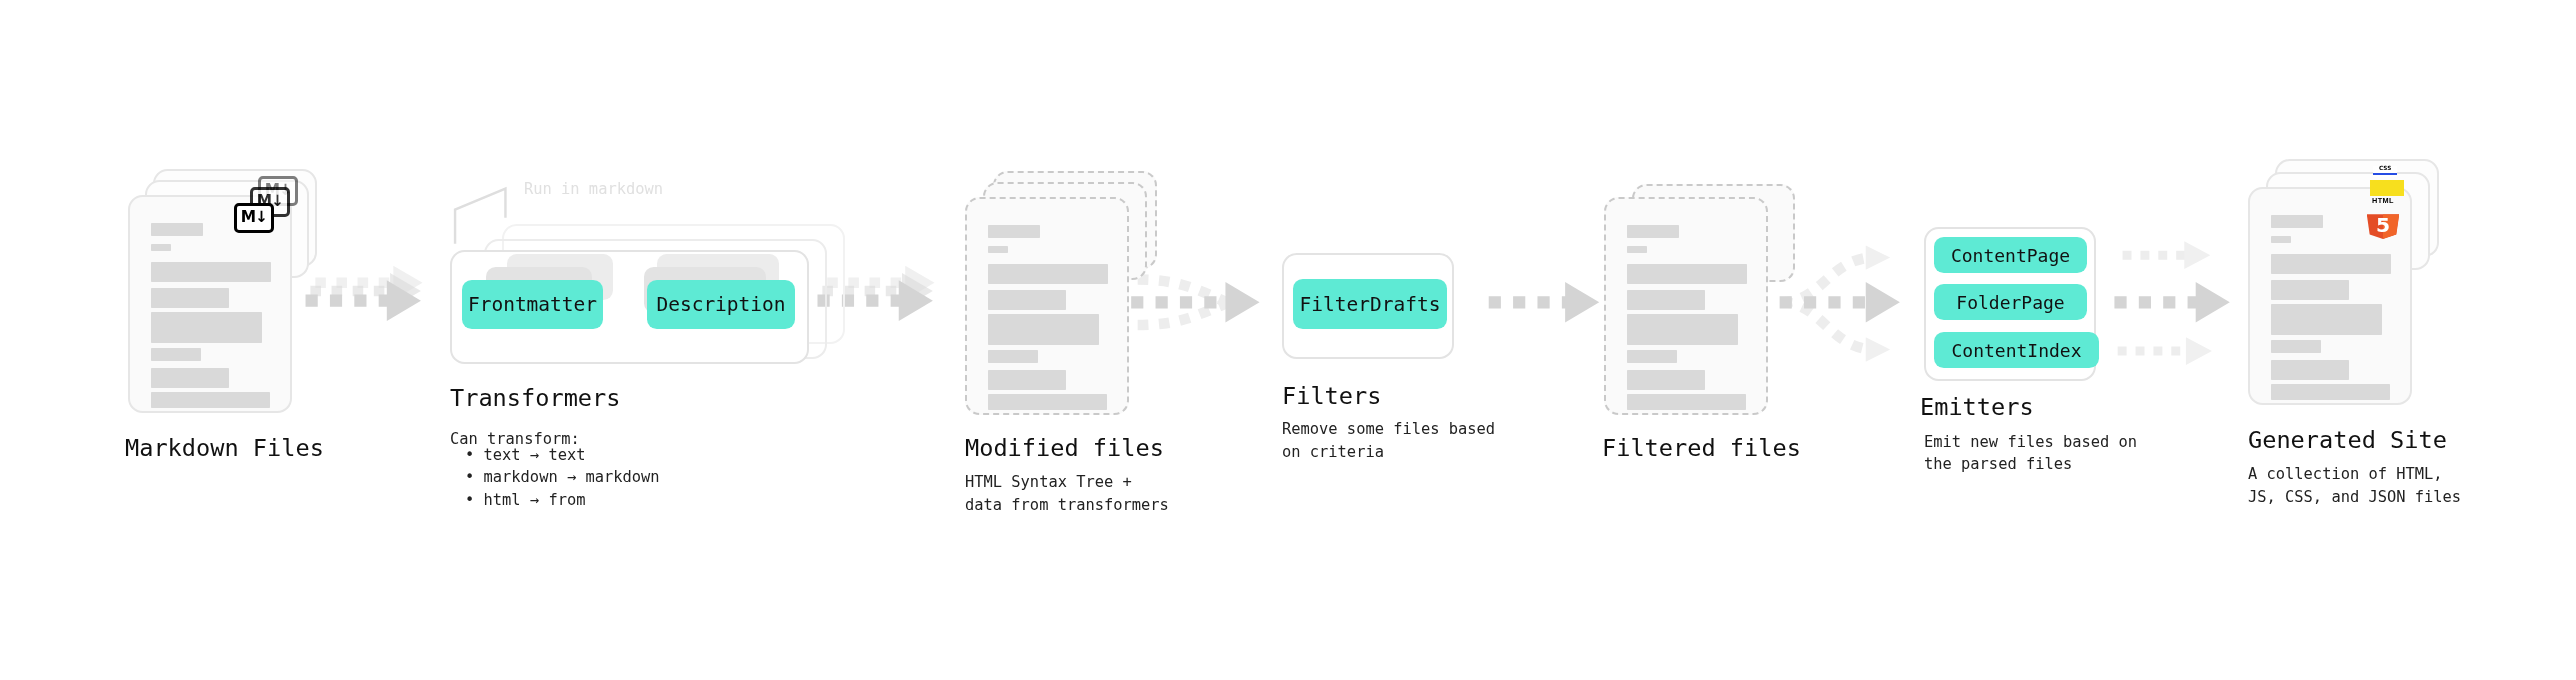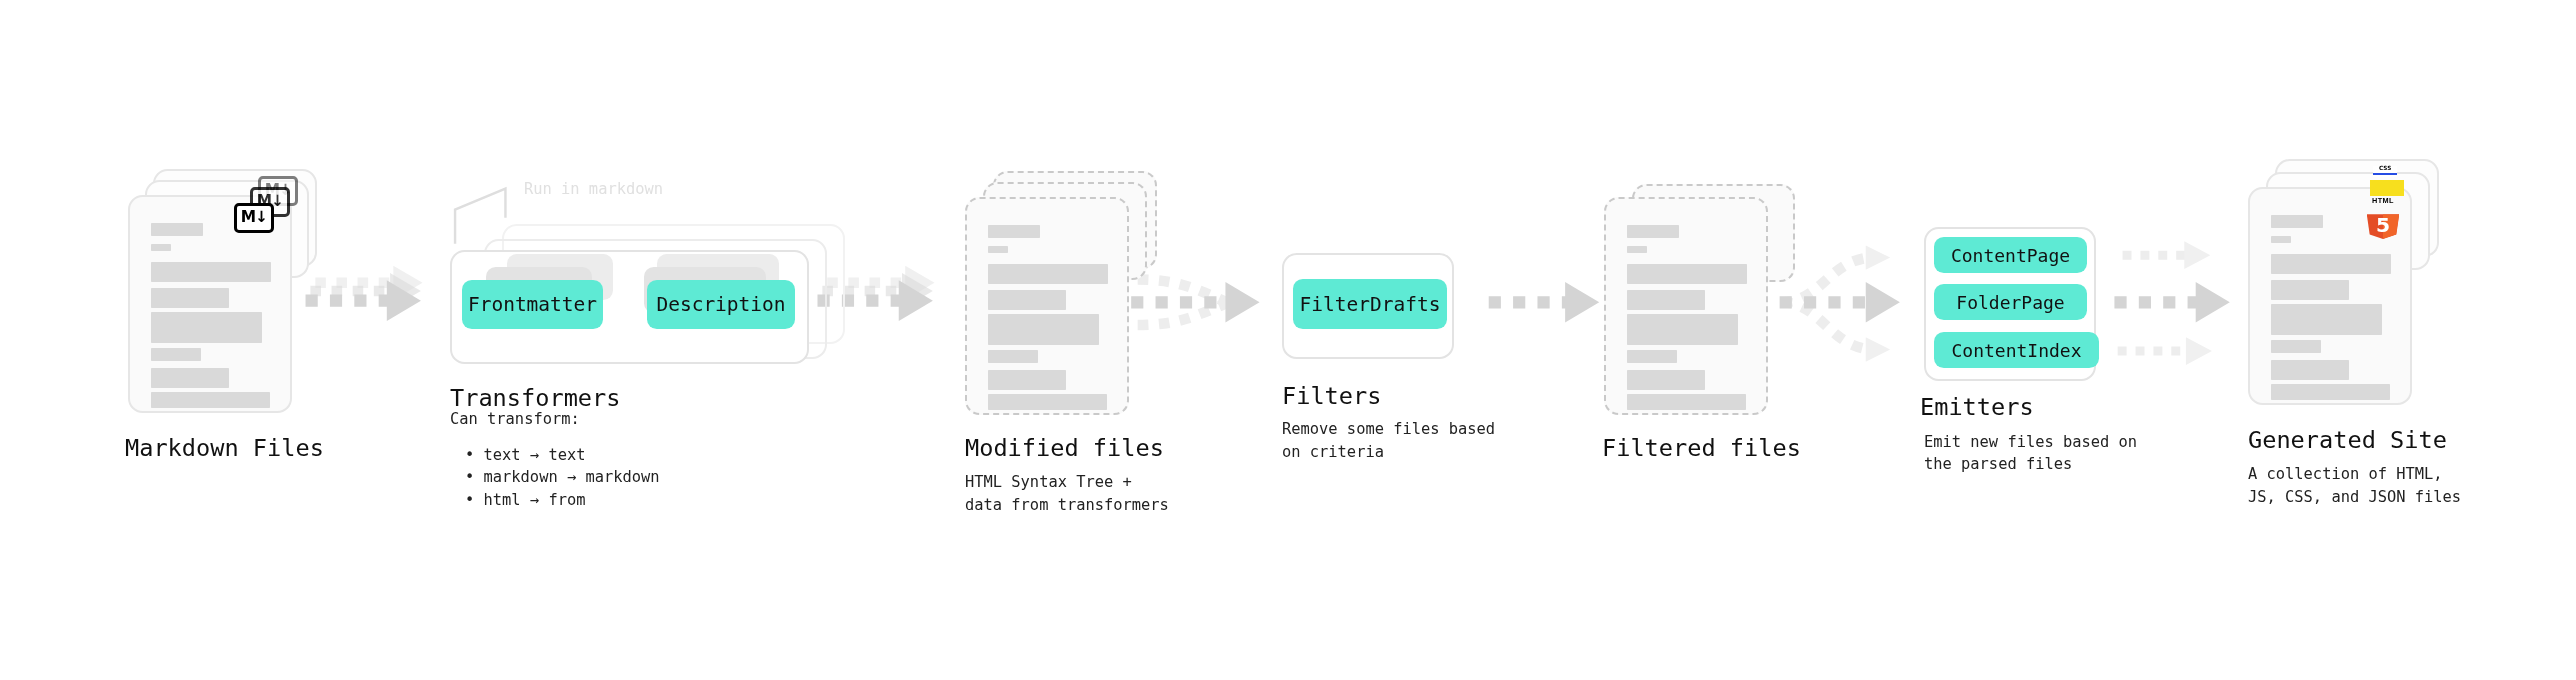--- a/index.html
+++ b/index.html
@@ -291,21 +291,21 @@
 
   <div class="pill ghost2" style="left:507px; top:254px; width:106px; height:46px;"></div>
   <div class="pill ghost1" style="left:486px; top:267px; width:106px; height:46px;"></div>
   <div class="pill ghost2" style="left:657px; top:254px; width:122px; height:46px;"></div>
   <div class="pill ghost1" style="left:644px; top:267px; width:122px; height:46px;"></div>
 
   <div class="pill" style="left:462px; top:280px; width:141px; height:49px;">Frontmatter</div>
   <div class="pill" style="left:647px; top:280px; width:148px; height:49px;">Description</div>
 
   <div class="title" style="left:450px; top:384px;">Transformers</div>
-  <div class="subtitle" style="left:450px; top:408px;">Can transform:</div>
+  <div class="subtitle" style="left:450px; top:428px;">Can transform:</div>
   <div class="subtitle" style="left:465px; top:444px;">• text → text</div>
   <div class="subtitle" style="left:465px; top:466px;">• markdown → markdown</div>
   <div class="subtitle" style="left:465px; top:489px;">• html → from</div>
 
   <div class="doc-stack">
     <div class="doc dashed" style="left:993px; top:171px; width:164px; height:98px;"></div>
     <div class="doc dashed" style="left:983px; top:182px; width:164px; height:98px;"></div>
     <div class="doc dashed" style="left:965px; top:197px; width:164px; height:218px;">
       <div class="bar" style="left:21px; top:26px; width:52px; height:13px;"></div>
       <div class="bar" style="left:21px; top:47px; width:19.5px; height:6.5px;"></div>

